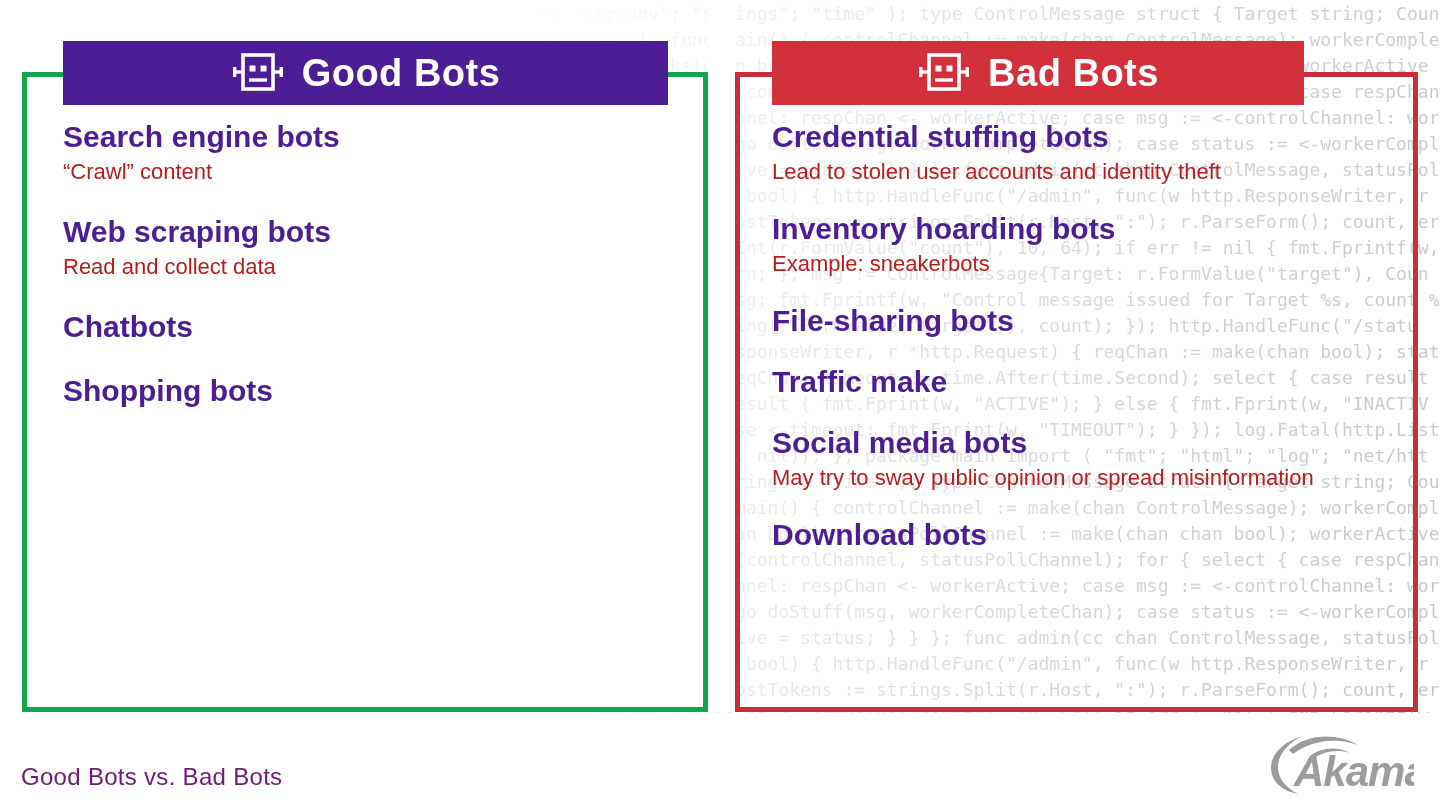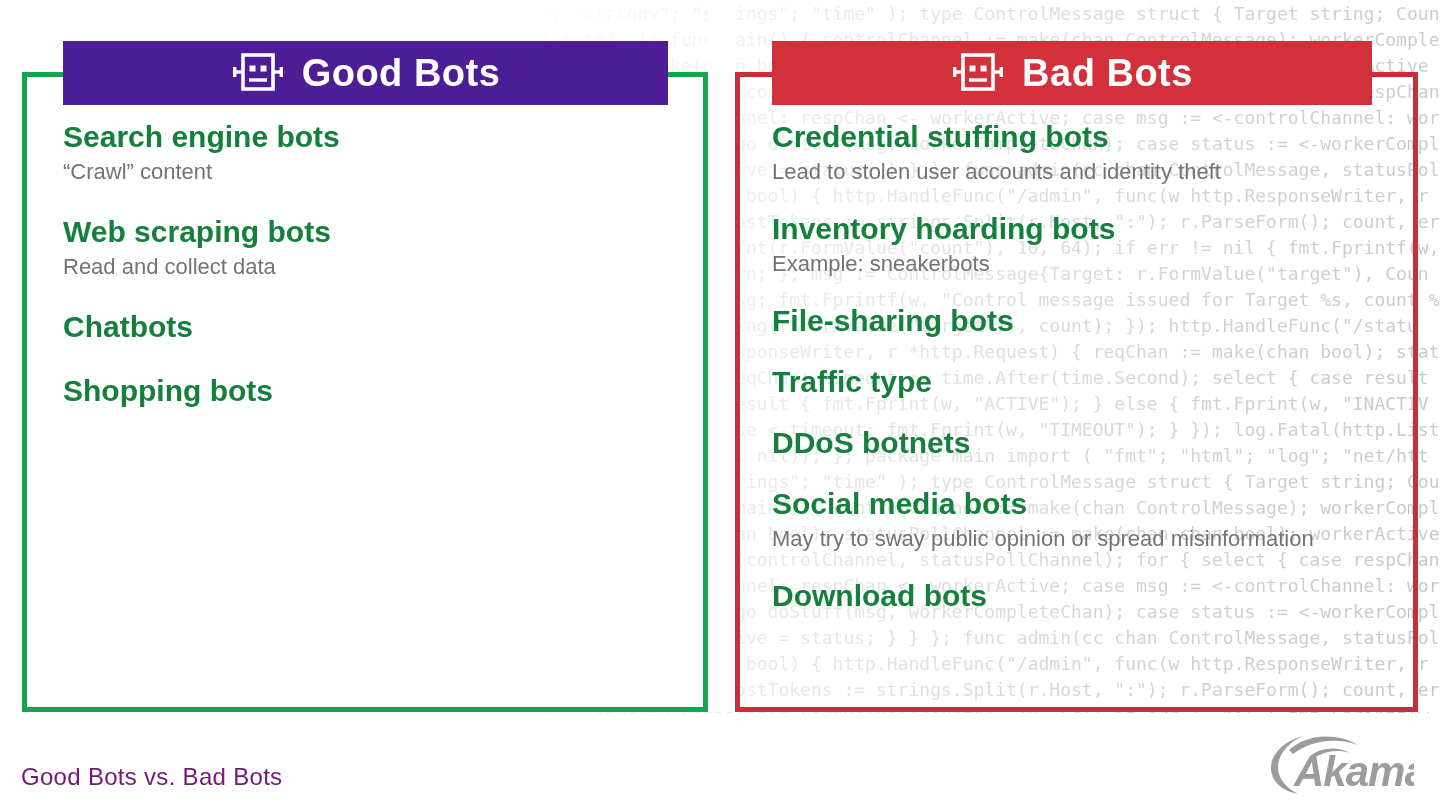--- a/index.html
+++ b/index.html
@@ -29,31 +29,31 @@
   .panel{position:absolute;top:72px;height:630px;z-index:4;}
   .panel-good{left:22px;width:676px;border:5px solid #12a74d;background:#ffffff;}
   .panel-bad{left:735px;width:673px;border:5px solid #c92f3a;background:transparent;}
 
   .banner{
     position:absolute;top:41px;height:64px;z-index:5;
     display:flex;align-items:center;justify-content:center;gap:17px;
     color:#ffffff;font-size:38px;font-weight:bold;letter-spacing:.5px;
   }
   .banner-good{left:63px;width:605px;background:#4c1d95;}
-  .banner-bad{left:772px;width:600px;background:#d2303b;}
+  .banner-bad{left:772px;width:532px;background:#d2303b;}
   .bot-icon{display:block;}
 
   
   .list{position:absolute;top:120px;z-index:6;}
   .list-good{left:63px;width:600px;}
   .list-bad{left:772px;width:620px;}
   .item{margin-bottom:30px;}
   .list-bad .item{margin-bottom:27px;}
-  .item-label{font-size:30px;font-weight:bold;color:#15803d;line-height:34px;}
-  .item-note{font-size:22px;font-weight:normal;color:#737373;line-height:26px;margin-top:5px;}
+  .item-label{font-size:30px;font-weight:bold;color:#4c1d95;line-height:34px;}
+  .item-note{font-size:22px;font-weight:normal;color:#b91c1c;line-height:26px;margin-top:5px;}
 
   
   .caption{position:absolute;left:21px;top:763px;z-index:6;
     font-size:24px;color:#701a75;letter-spacing:.3px;}
   .logo{position:absolute;left:1262px;top:733px;z-index:6;}
 </style>
 </head>
 <body>
 
 <div class="code-bg">"; "strconv"; "strings"; "time" ); type ControlMessage struct { Target string; Count int64; }; func main() { controlChannel := make(chan ControlMessage); workerCompleteChan := make(chan bool); statusPollChannel := make(chan chan bool); workerActive := false; go admin(controlChannel, statusPollChannel); for { select { case respChan := &lt;-statusPollChannel: respChan &lt;- workerActive; case msg := &lt;-controlChannel: workerActive = true; go doStuff(msg, workerCompleteChan); case status := &lt;-workerCompleteChan: workerActive = status; } } }; func admin(cc chan ControlMessage, statusPollChannel chan chan bool) { http.HandleFunc("/admin", func(w http.ResponseWriter, r *http.Request) { hostTokens := strings.Split(r.Host, ":"); r.ParseForm(); count, err := strconv.ParseInt(r.FormValue("count"), 10, 64); if err != nil { fmt.Fprintf(w, err.Error()); return; }; msg := ControlMessage{Target: r.FormValue("target"), Count: count}; cc &lt;- msg; fmt.Fprintf(w, "Control message issued for Target %s, count %d", html.EscapeString(r.FormValue("target")), count); }); http.HandleFunc("/status", func(w http.ResponseWriter, r *http.Request) { reqChan := make(chan bool); statusPollChannel &lt;- reqChan; timeout := time.After(time.Second); select { case result := &lt;-reqChan: if result { fmt.Fprint(w, "ACTIVE"); } else { fmt.Fprint(w, "INACTIVE"); }; return; case &lt;-timeout: fmt.Fprint(w, "TIMEOUT"); } }); log.Fatal(http.ListenAndServe(":1337", nil)); }; package main import ( "fmt"; "html"; "log"; "net/http"; "strconv"; "strings"; "time" ); type ControlMessage struct { Target string; Count int64; }; func main() { controlChannel := make(chan ControlMessage); workerCompleteChan := make(chan bool); statusPollChannel := make(chan chan bool); workerActive := false; go admin(controlChannel, statusPollChannel); for { select { case respChan := &lt;-statusPollChannel: respChan &lt;- workerActive; case msg := &lt;-controlChannel: workerActive = true; go doStuff(msg, workerCompleteChan); case status := &lt;-workerCompleteChan: workerActive = status; } } }; func admin(cc chan ControlMessage, statusPollChannel chan chan bool) { http.HandleFunc("/admin", func(w http.ResponseWriter, r *http.Request) { hostTokens := strings.Split(r.Host, ":"); r.ParseForm(); count, err := strconv.ParseInt(r.FormValue("count"), 10, 64); if err != nil { fmt.Fprintf(w, err.Error()); return; }</div>
@@ -111,24 +111,21 @@
     <div class="item-note">Lead to stolen user accounts and identity theft</div>
   </div>
   <div class="item">
     <div class="item-label">Inventory hoarding bots</div>
     <div class="item-note">Example: sneakerbots</div>
   </div>
   <div class="item">
     <div class="item-label">File-sharing bots</div>
   </div>
   <div class="item">
-    <div class="item-label">Traffic type</div>
-  </div>
-  <div class="item">
-    <div class="item-label">DDoS botnets</div>
+    <div class="item-label">Traffic make</div>
   </div>
   <div class="item">
     <div class="item-label">Social media bots</div>
     <div class="item-note">May try to sway public opinion or spread misinformation</div>
   </div>
   <div class="item">
     <div class="item-label">Download bots</div>
   </div>
 </div>
 

